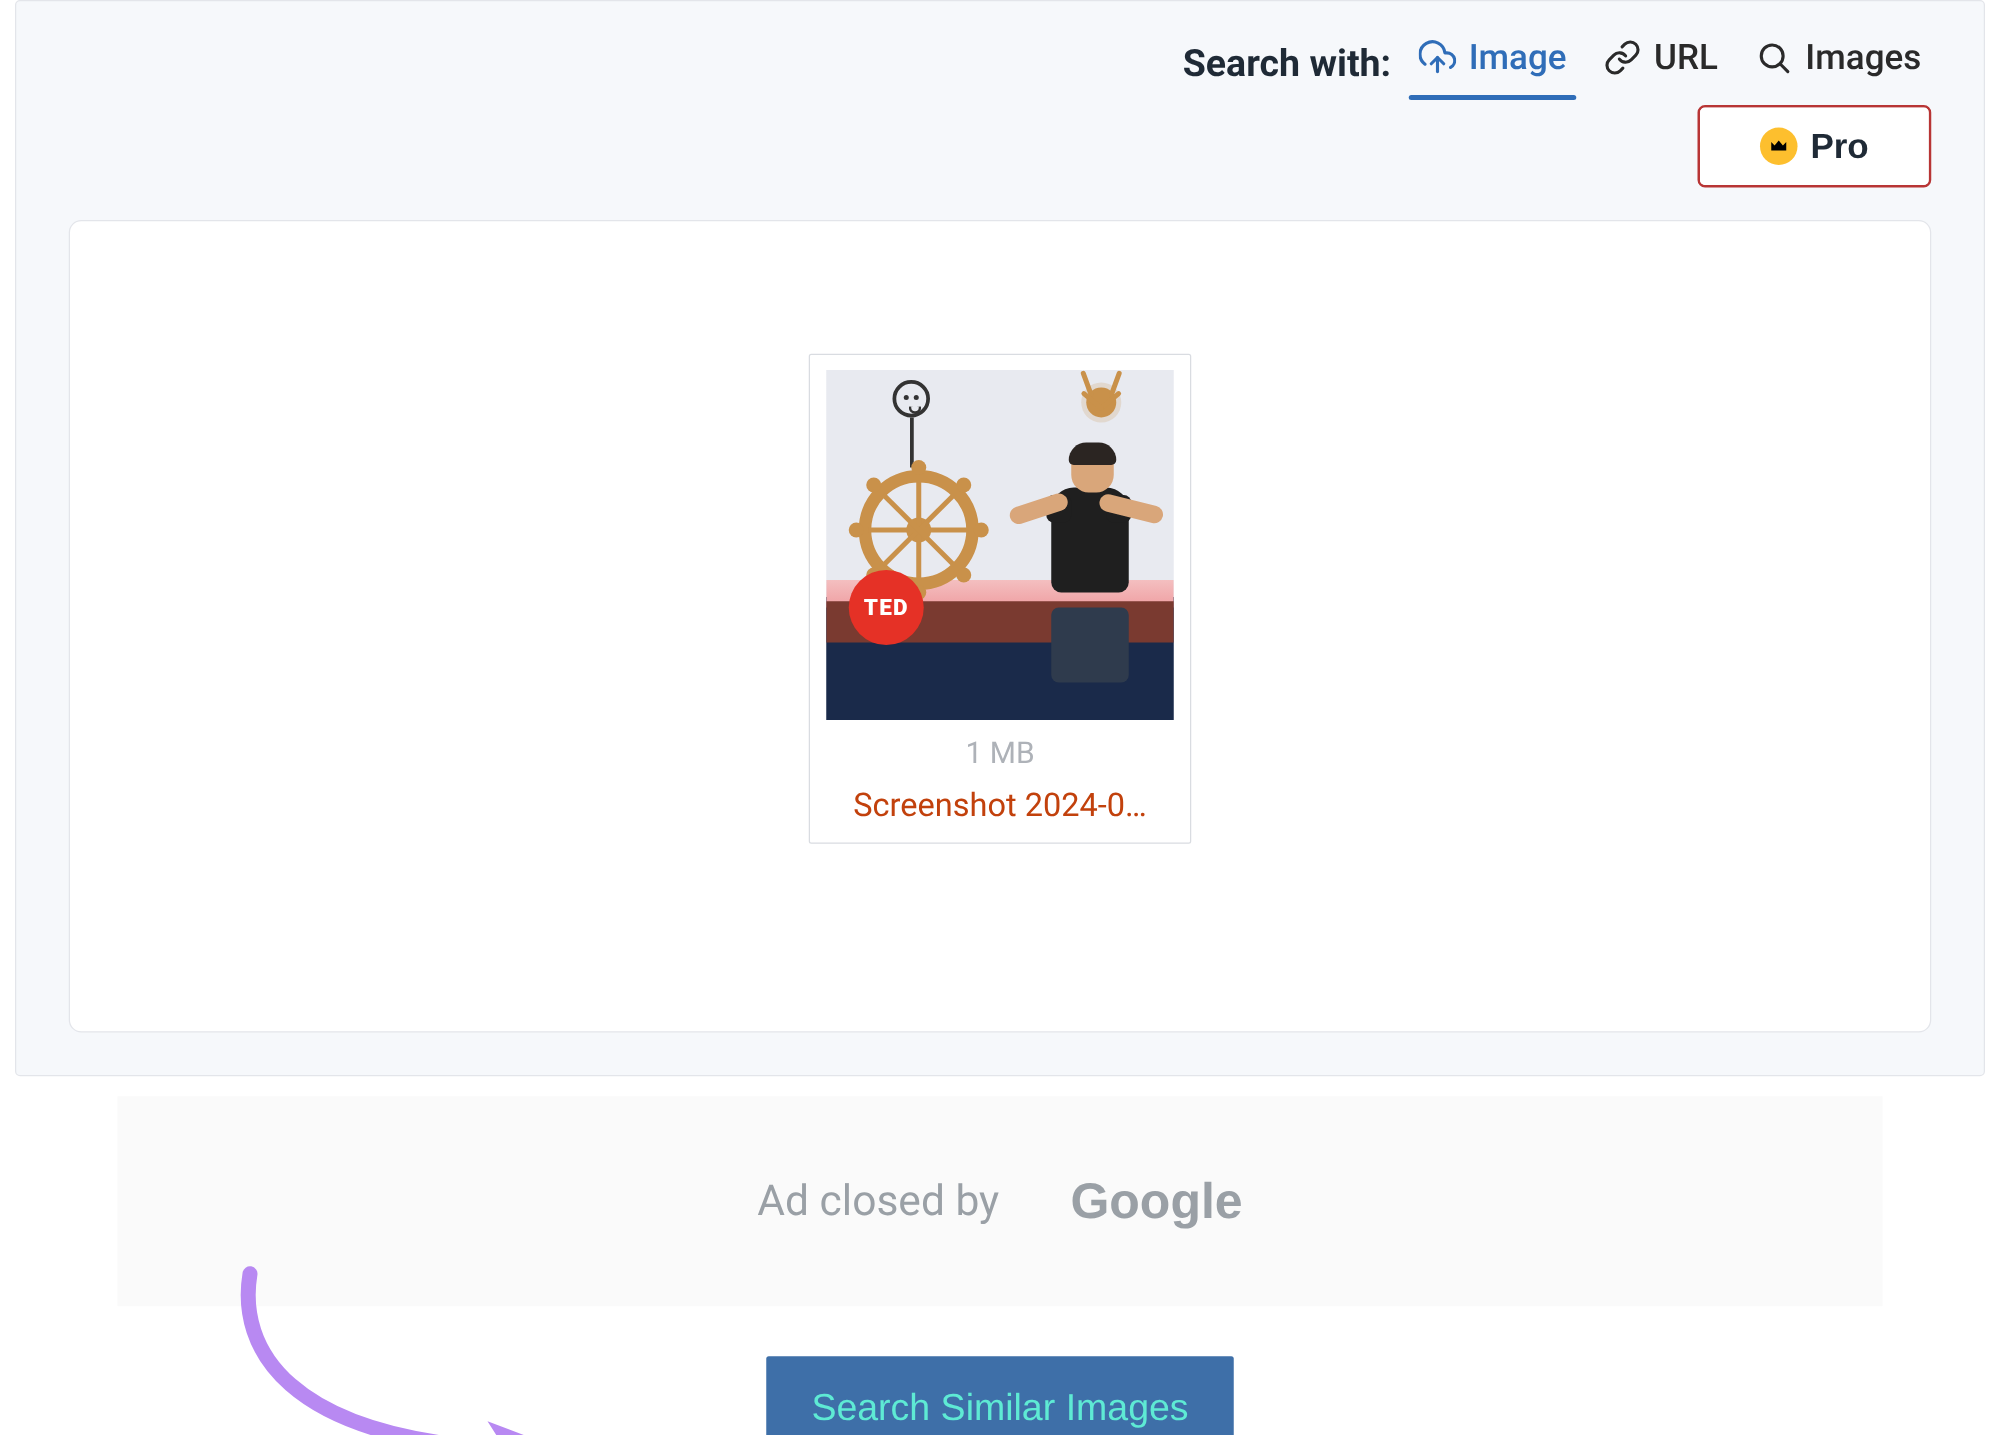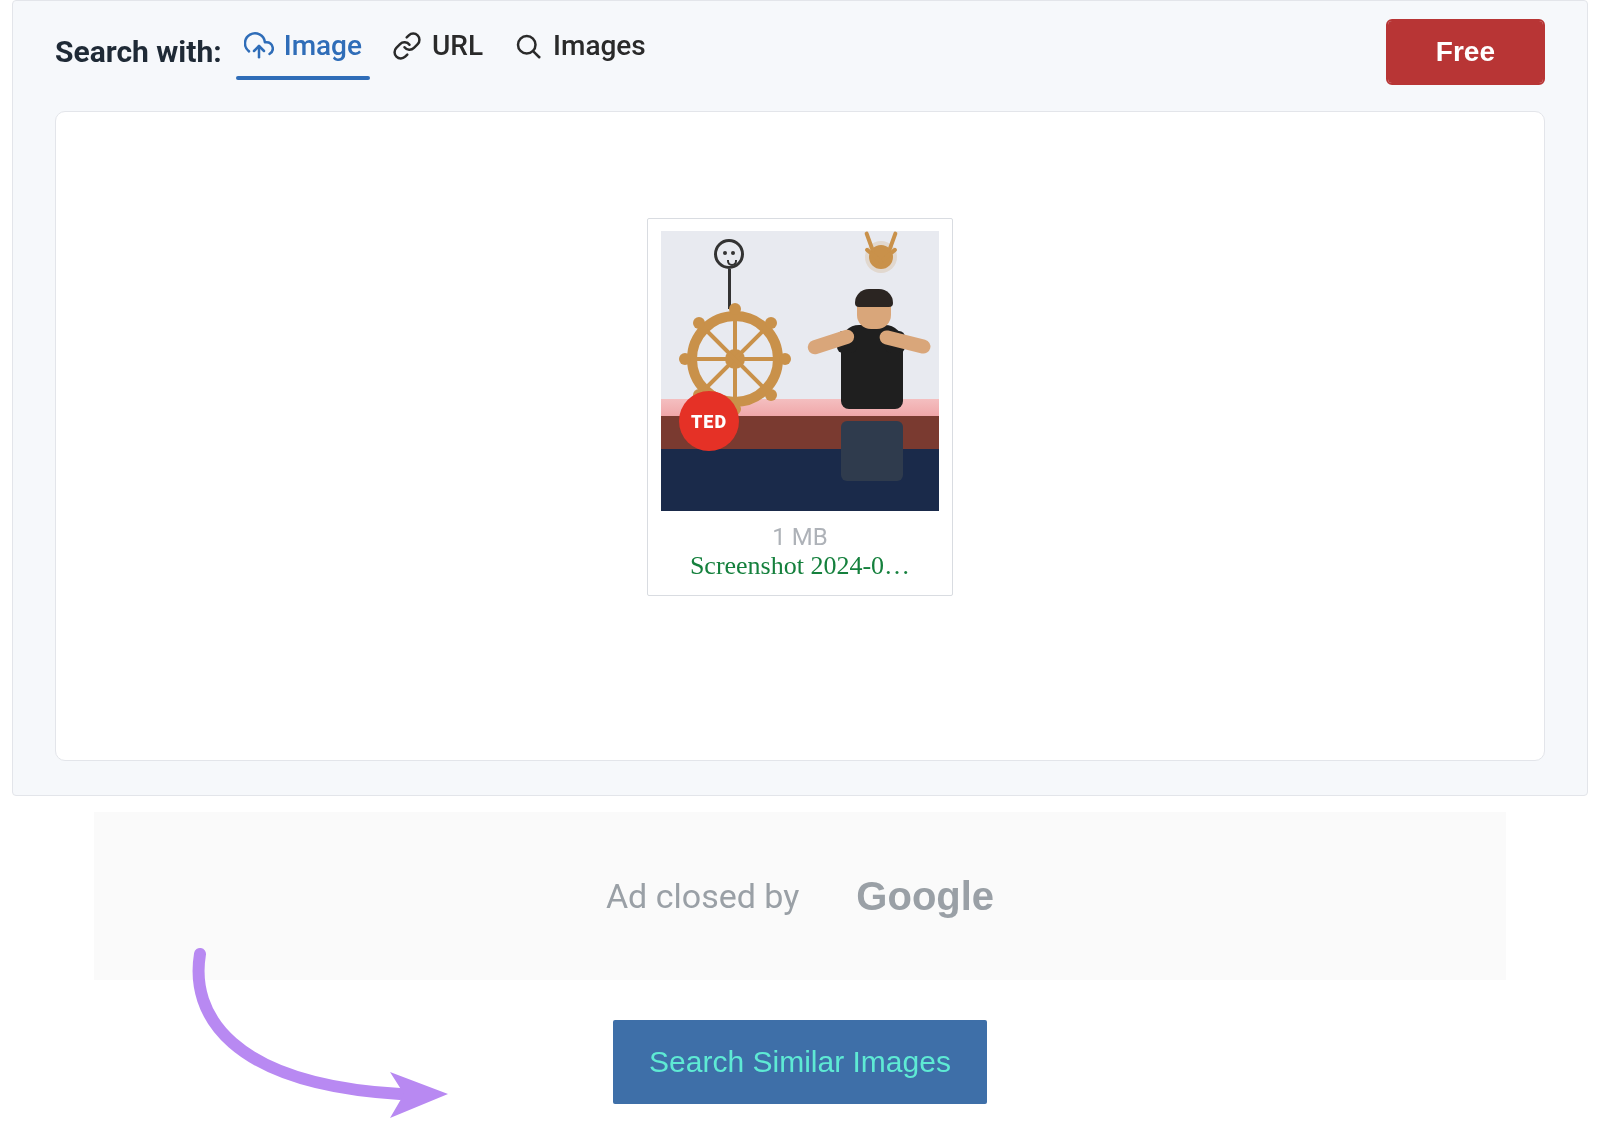--- a/index.html
+++ b/index.html
@@ -12,23 +12,24 @@
     color: #2a2a2a;
   }
   .panel {
     margin: 0 12px;
     background: #f6f8fb;
     border: 1px solid #e3e5ea;
     border-radius: 4px;
   }
   .topbar {
     display: flex;
-    align-items: flex-start;
+    align-items: flex-end;
     justify-content: space-between;
     padding: 18px 42px 0 42px;
+    flex-direction: column;
   }
   .search-with {
     display: flex;
     align-items: center;
     gap: 14px;
   }
   .sw-label {
     font-size: 30px;
     font-weight: 700;
     color: #1f2a36;
@@ -178,21 +179,21 @@
   .person .phair{position:absolute;top:-2px;left:48px;width:38px;height:18px;background:#2b2522;border-radius:14px 14px 4px 4px;}
   .person .torso{position:absolute;top:34px;left:34px;width:62px;height:84px;background:#1f1f1f;border-radius:18px 18px 8px 8px;}
   .person .armL{position:absolute;top:44px;left:0;width:48px;height:14px;background:#d9a67a;border-radius:8px;transform:rotate(-18deg);}
   .person .armR{position:absolute;top:44px;right:-4px;width:52px;height:14px;background:#d9a67a;border-radius:8px;transform:rotate(14deg);}
   .person .sleeveL{position:absolute;top:40px;left:30px;width:20px;height:22px;background:#1f1f1f;border-radius:6px;}
   .person .sleeveR{position:absolute;top:40px;right:22px;width:20px;height:22px;background:#1f1f1f;border-radius:6px;}
   .person .legs{position:absolute;bottom:0;left:34px;width:62px;height:60px;background:#2f3b4d;border-radius:6px;}
   .pinkline{position:absolute;left:0;right:0;top:60%;height:22px;background:linear-gradient(180deg,#f4bfc0,#ef9fa2);}
   .stagefront{position:absolute;left:0;right:0;top:66%;height:12%;background:#7a3a30;}
   .thumb-size { color:#aeb2b8; font-size: 24px; margin-top:12px; }
-  .thumb-name { color:#15803d; font-size: 26px; max-width: 260px; white-space: nowrap; overflow:hidden; text-overflow: ellipsis; font-family: Liberation Serif, serif;}
+  .thumb-name { color:#c2410c; font-size: 26px; margin-top:14px; max-width: 260px; white-space: nowrap; overflow:hidden; text-overflow: ellipsis;}
 
   .adbar {
     margin: 16px 94px 0 94px;
     height: 168px;
     background: #fafafa;
     display:flex;
     align-items:center;
     justify-content:center;
     color:#9aa0a6;
     font-size: 34px;
@@ -271,22 +272,27 @@
           <svg viewBox="0 0 24 24" fill="none" stroke="#2a2a2a" stroke-width="2" stroke-linecap="round" stroke-linejoin="round">
             <circle cx="11" cy="11" r="7"></circle>
               <line x1="21" y1="21" x2="16.65" y2="16.65"></line>
           </svg>
         </span>
         <span>Images</span>
       </div>
     </div>
 
     <div class="plan-toggle">
-      <button class="plan-btn free">
-        <span>Free</span>
+      <button class="plan-btn pro">
+        <span class="crown-badge">
+          <svg viewBox="0 0 24 24" fill="#000">
+              <path d="M3 7l4 4 5-6 5 6 4-4v10H3z"></path>
+            </svg>
+        </span>
+        <span>Pro</span>
       </button>
     </div>
   </div>
 
   <div class="dropzone">
     <div class="thumb-card">
       <div class="thumb">
         <div class="pinkline"></div>
         <div class="stagefront"></div>
         <div class="sun">

